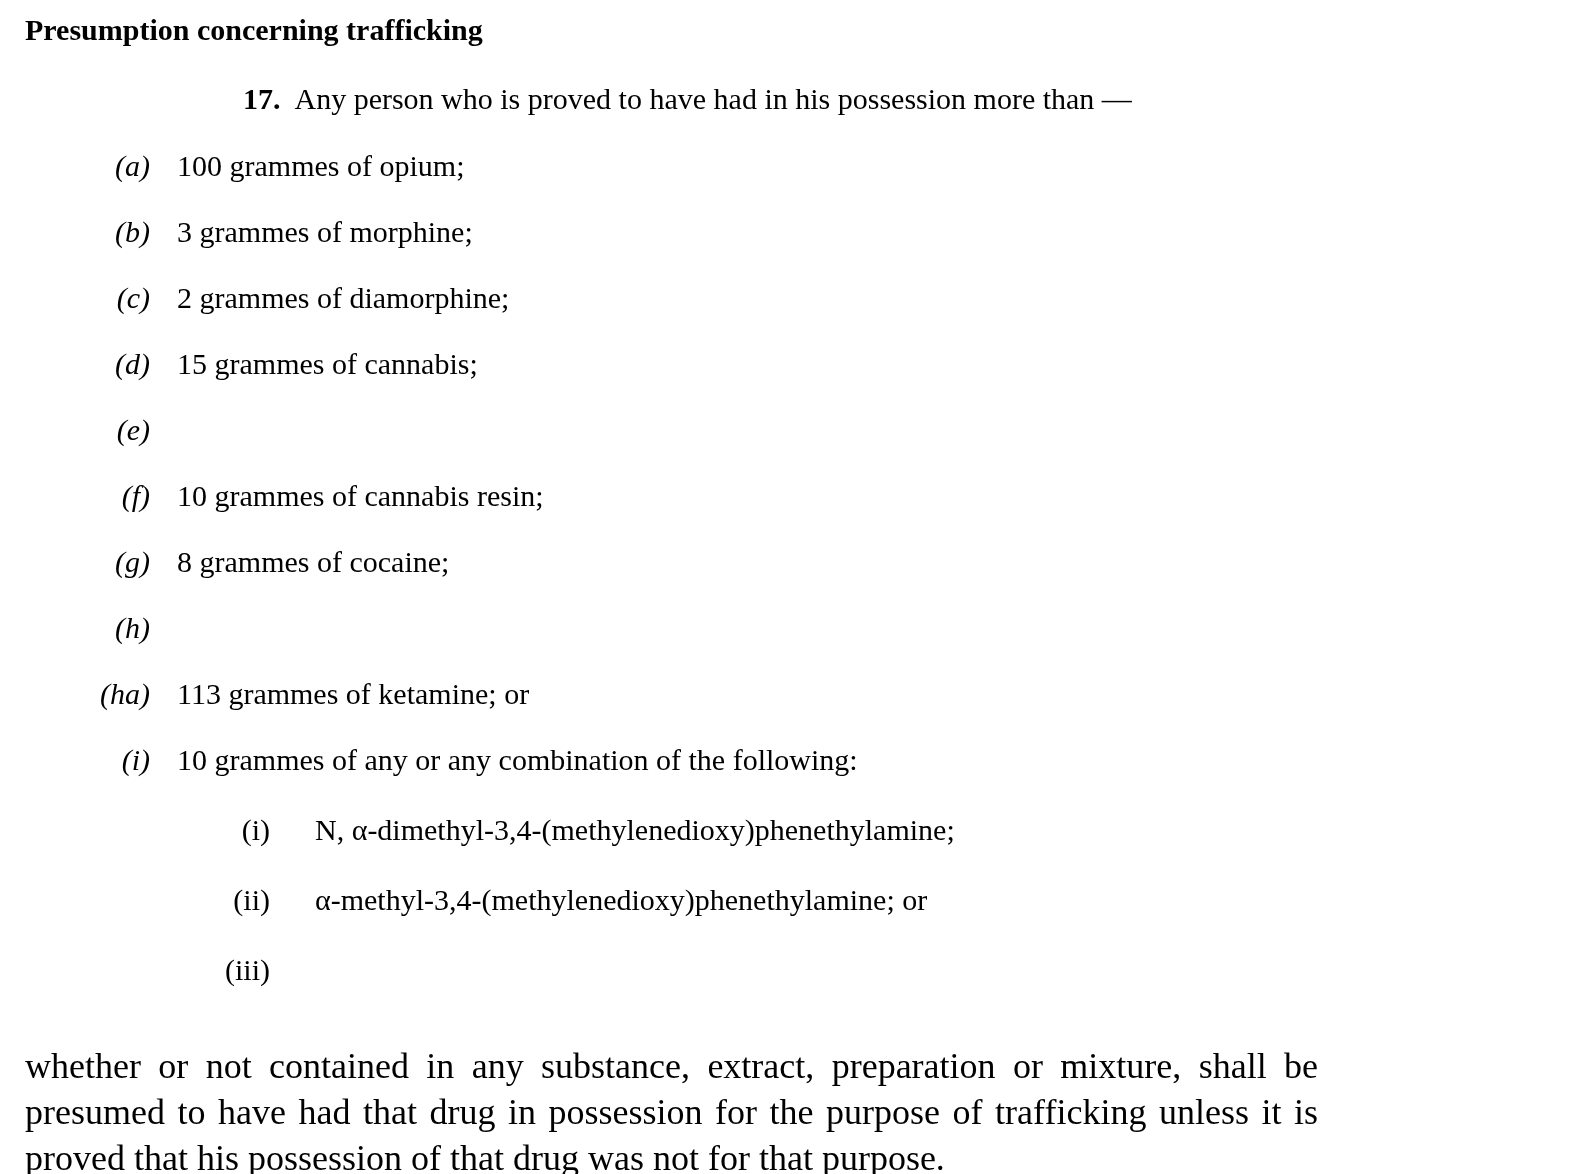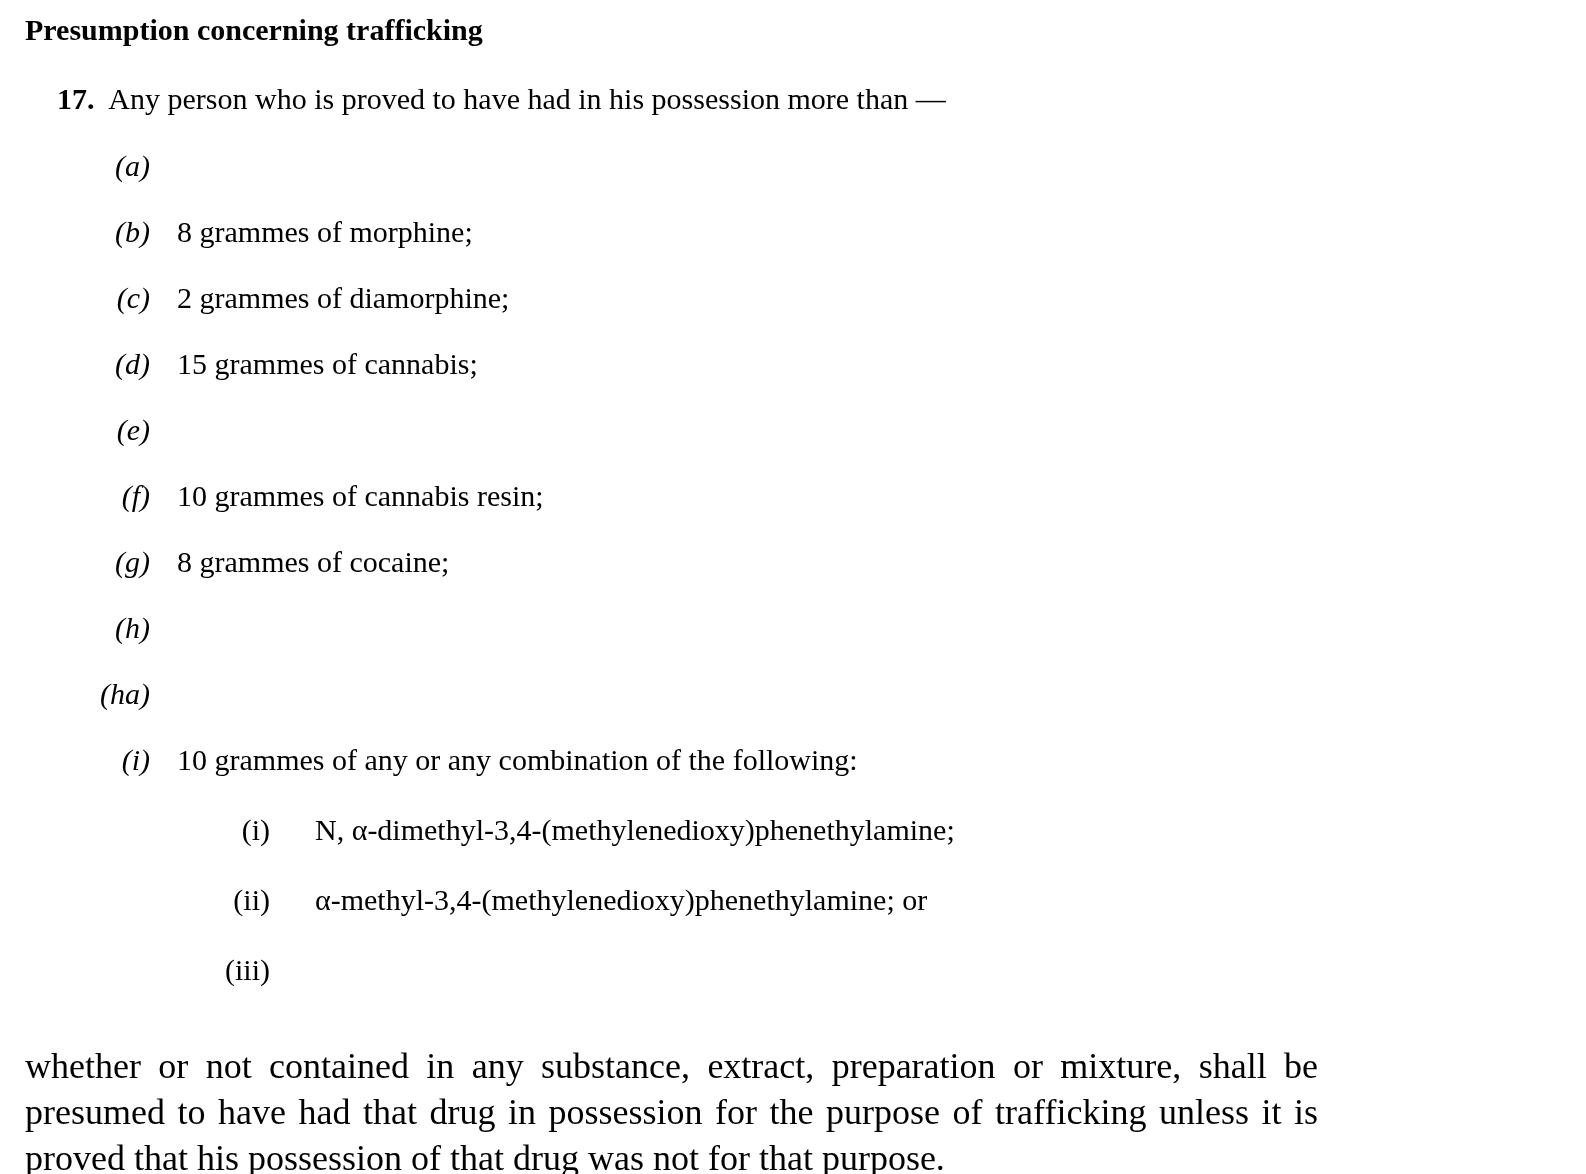--- a/index.html
+++ b/index.html
@@ -21,20 +21,21 @@
     font-size: 30px;
     font-weight: bold;
     line-height: 35px;
     margin: 0;
   }
   .intro {
     font-size: 30px;
     line-height: 32px;
     margin: 36px 0 0 0;
     text-indent: 32px;
+    text-align: center;
   }
   .intro .num {
     font-weight: bold;
     margin-right: 8px;
   }
   .item {
     display: flex;
     font-size: 30px;
     line-height: 31px;
     margin-top: 35px;
@@ -68,24 +69,25 @@
 <body>
 
 <div class="page">
 
   <h1 class="heading">Presumption concerning trafficking</h1>
 
   <p class="intro"><span class="num">17.</span> <span>Any person who is proved to have had in his possession more than —</span></p>
 
   <div class="item">
     <span class="marker">(a)</span>
+    <span class="text">100 grammes of opium;</span>
   </div>
   <div class="item">
     <span class="marker">(b)</span>
-    <span class="text">8 grammes of morphine;</span>
+    <span class="text">3 grammes of morphine;</span>
   </div>
   <div class="item">
     <span class="marker">(c)</span>
     <span class="text">2 grammes of diamorphine;</span>
   </div>
   <div class="item">
     <span class="marker">(d)</span>
     <span class="text">15 grammes of cannabis;</span>
   </div>
   <div class="item">
@@ -97,20 +99,21 @@
   </div>
   <div class="item">
     <span class="marker">(g)</span>
     <span class="text">8 grammes of cocaine;</span>
   </div>
   <div class="item">
     <span class="marker">(h)</span>
   </div>
   <div class="item">
     <span class="marker">(ha)</span>
+    <span class="text">113 grammes of ketamine; or</span>
   </div>
   <div class="item">
     <span class="marker">(i)</span>
     <span class="text">10 grammes of any or any combination of the following:</span>
   </div>
 
   <div class="item sub">
     <span class="marker">(i)</span>
     <span class="text">N, α-dimethyl-3,4-(methylenedioxy)phenethylamine;</span>
   </div>

